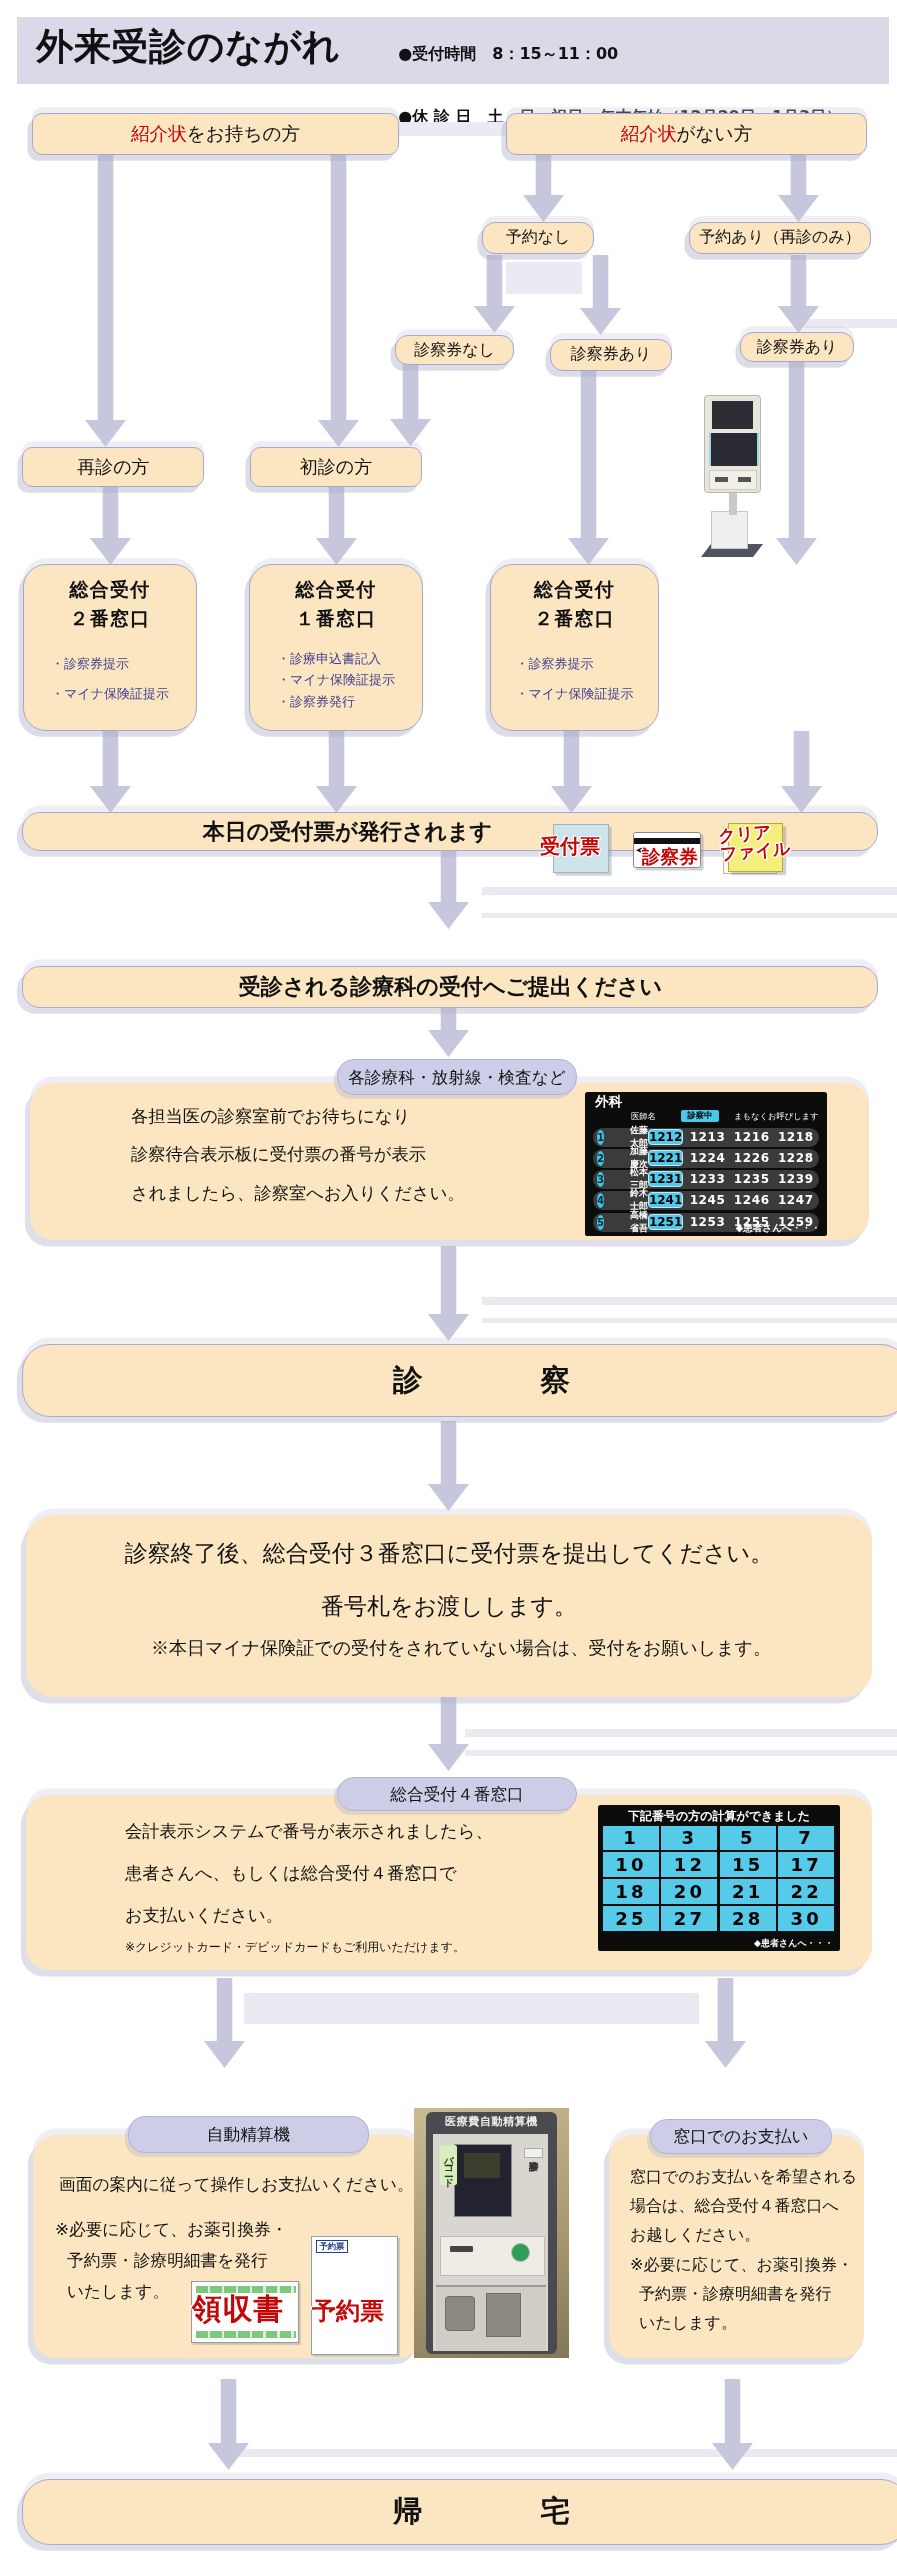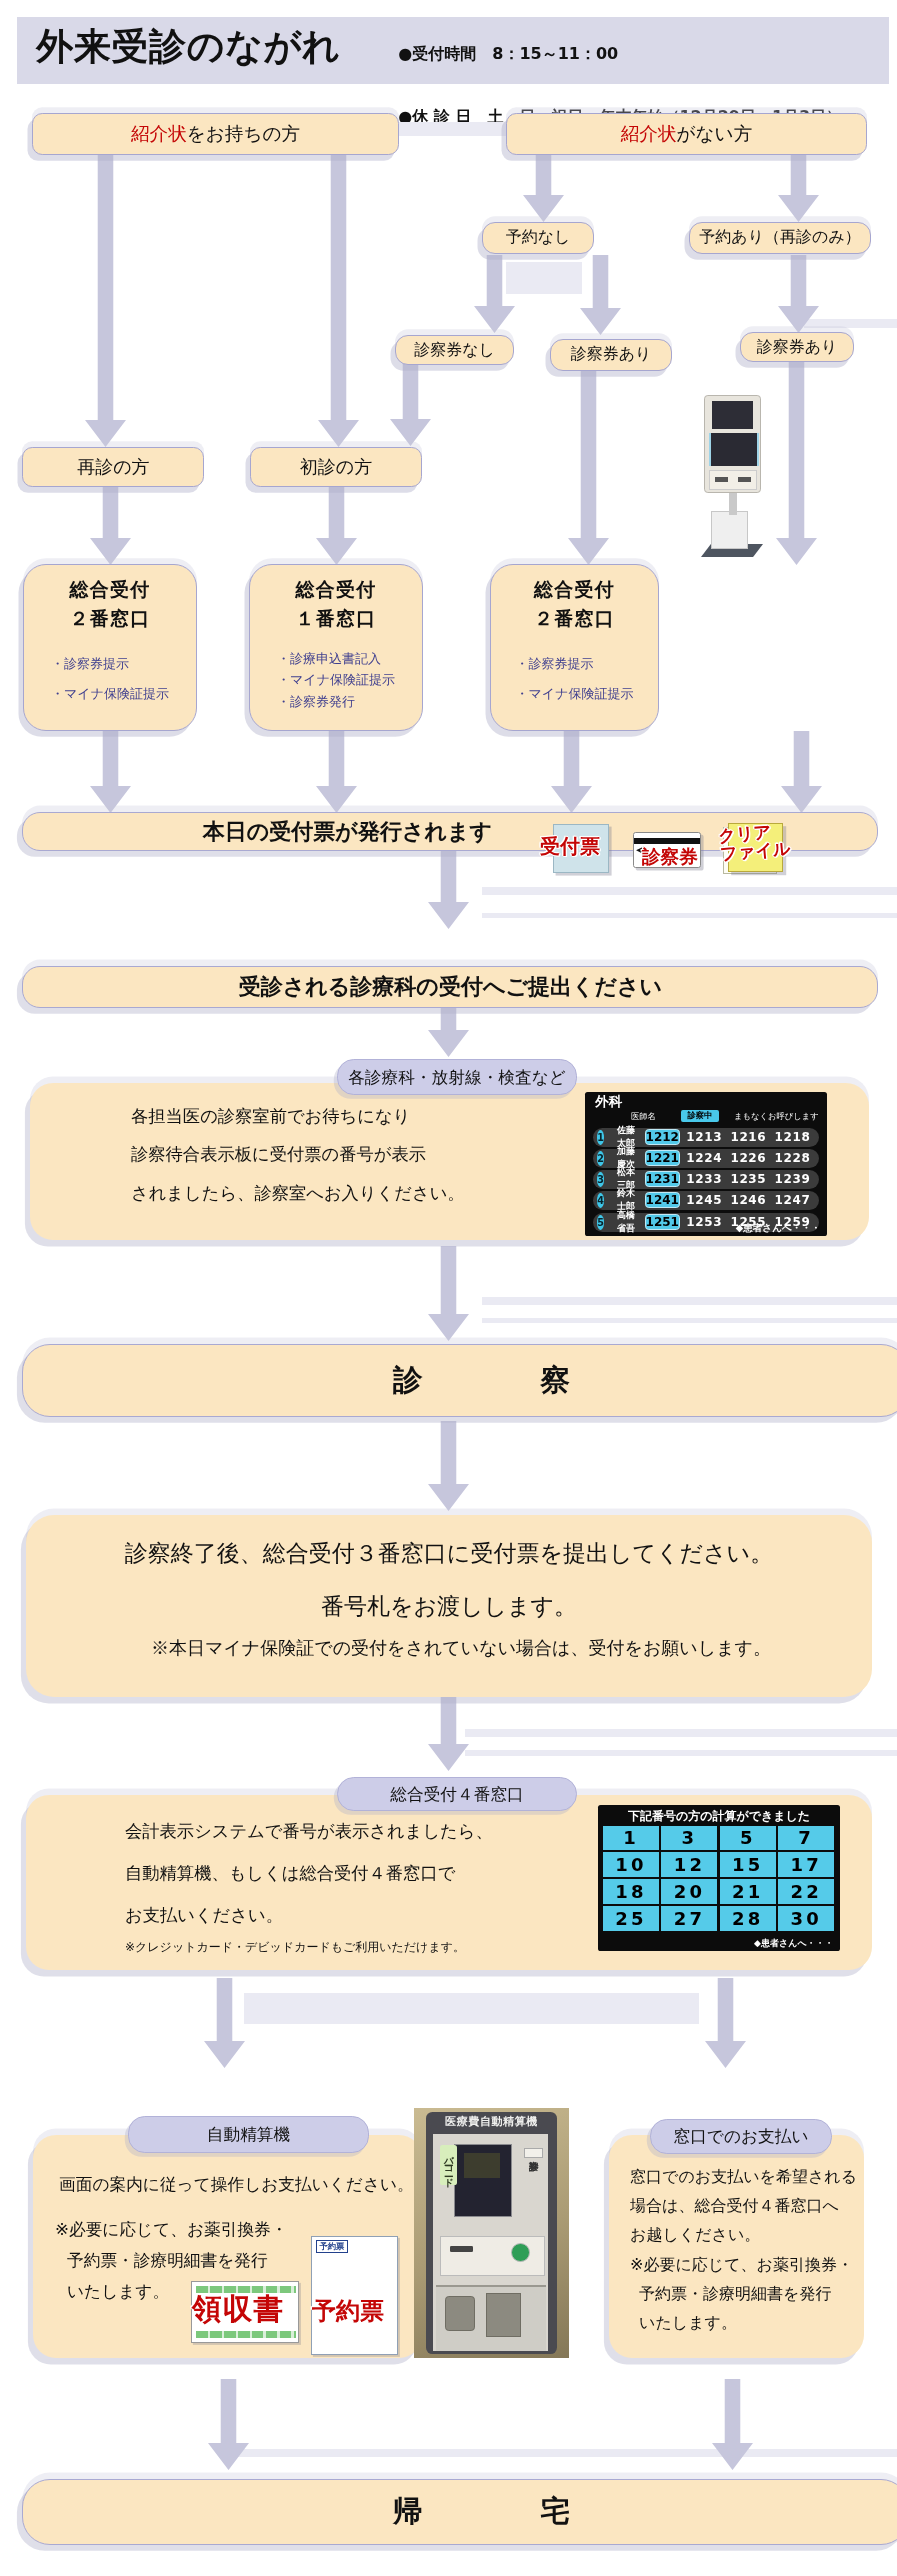--- a/index.html
+++ b/index.html
@@ -38,21 +38,21 @@
   .red{color:#c40606;}
   
   .board{position:absolute;background:#0c0c0c;border-radius:2.6px;z-index:3;color:#fff;box-sizing:border-box;}
   .b1-title{position:absolute;left:10.3px;top:1.3px;font-size:13.5px;font-weight:bold;}
   .b1-colhead{position:absolute;top:19px;left:0;width:100%;height:14px;font-size:8.3px;}
   .b1-badge{background:#49c8ea;color:#000;border-radius:1.9px;padding:0.6px 6.4px;font-weight:bold;}
   .b1-row{position:absolute;left:7.7px;width:226px;height:18.6px;background:#3b3b3b;border-radius:9.6px;
           display:flex;align-items:center;}
   .b1-no{width:14.7px;height:14.7px;border-radius:50%;background:#3ec6e8;color:#06242c;font-size:9.6px;font-weight:bold;
          display:flex;align-items:center;justify-content:center;margin-left:4.5px;}
-  .b1-name{font-size:9px;font-weight:bold;margin-left:13px;width:67px;}
+  .b1-name{font-size:9px;font-weight:bold;margin-left:26px;width:67px;}
   .b1-cur{background:#52c9e9;color:#000;font-size:12px;font-weight:bold;border-radius:3.8px;border:1.3px solid #bfe9f6;
           width:37px;text-align:center;margin-right:6.4px;}
   .b1-wait{font-size:12px;font-weight:bold;letter-spacing:0.6px;margin-right:8.3px;}
   .b-foot{position:absolute;right:6.4px;bottom:1.3px;font-size:9.6px;font-weight:bold;}
   .b2-head{position:absolute;top:2.6px;left:0;width:100%;text-align:center;font-size:12px;font-weight:bold;}
   .b2-grid{position:absolute;left:5.1px;top:20.5px;width:231px;height:105px;display:grid;
            grid-template-columns:repeat(4,1fr);grid-template-rows:repeat(4,1fr);gap:2.6px;}
   .b2-cell{background:#55cbe9;color:#000;display:flex;align-items:center;justify-content:center;
            font-size:18px;font-weight:bold;letter-spacing:3.2px;}
   
@@ -277,21 +277,21 @@
 
   <div class="secbox" style="left:26px;top:1515px;width:846px;height:182px;border-radius:28px;">
     <div style="position:absolute;left:0;top:23px;width:100%;text-align:center;font-size:23px;">診察終了後、総合受付３番窓口に受付票を提出してください。</div>
     <div style="position:absolute;left:0;top:76px;width:100%;text-align:center;font-size:23px;">番号札をお渡しします。</div>
     <div style="position:absolute;left:12px;top:121px;width:100%;text-align:center;font-size:18px;font-family:Liberation Serif, serif;">※本日マイナ保険証での受付をされていない場合は、受付をお願いします。</div>
   </div>
 
   <div class="secbox" style="left:26px;top:1795px;width:846px;height:175px;"></div>
   <div class="pill" style="left:337px;top:1777px;width:238px;height:32px;">総合受付４番窓口</div>
   <div class="sectext" style="left:125px;top:1819px;">会計表示システムで番号が表示されましたら、</div>
-  <div class="sectext" style="left:125px;top:1861px;">自動精算機、もしくは総合受付４番窓口で</div>
+  <div class="sectext" style="left:125px;top:1861px;">患者さんへ、もしくは総合受付４番窓口で</div>
   <div class="sectext" style="left:125px;top:1903px;">お支払いください。</div>
   <div class="sectext" style="left:125px;top:1939px;font-size:12px;">※クレジットカード・デビッドカードもご利用いただけます。</div>
 
   <div class="board" style="left:598px;top:1805px;width:242px;height:146px;">
     <div class="b2-head">下記番号の方の計算ができました</div>
     <div class="b2-grid">
       <div class="b2-cell">1</div>
       <div class="b2-cell">3</div>
       <div class="b2-cell">5</div>
       <div class="b2-cell">7</div>

